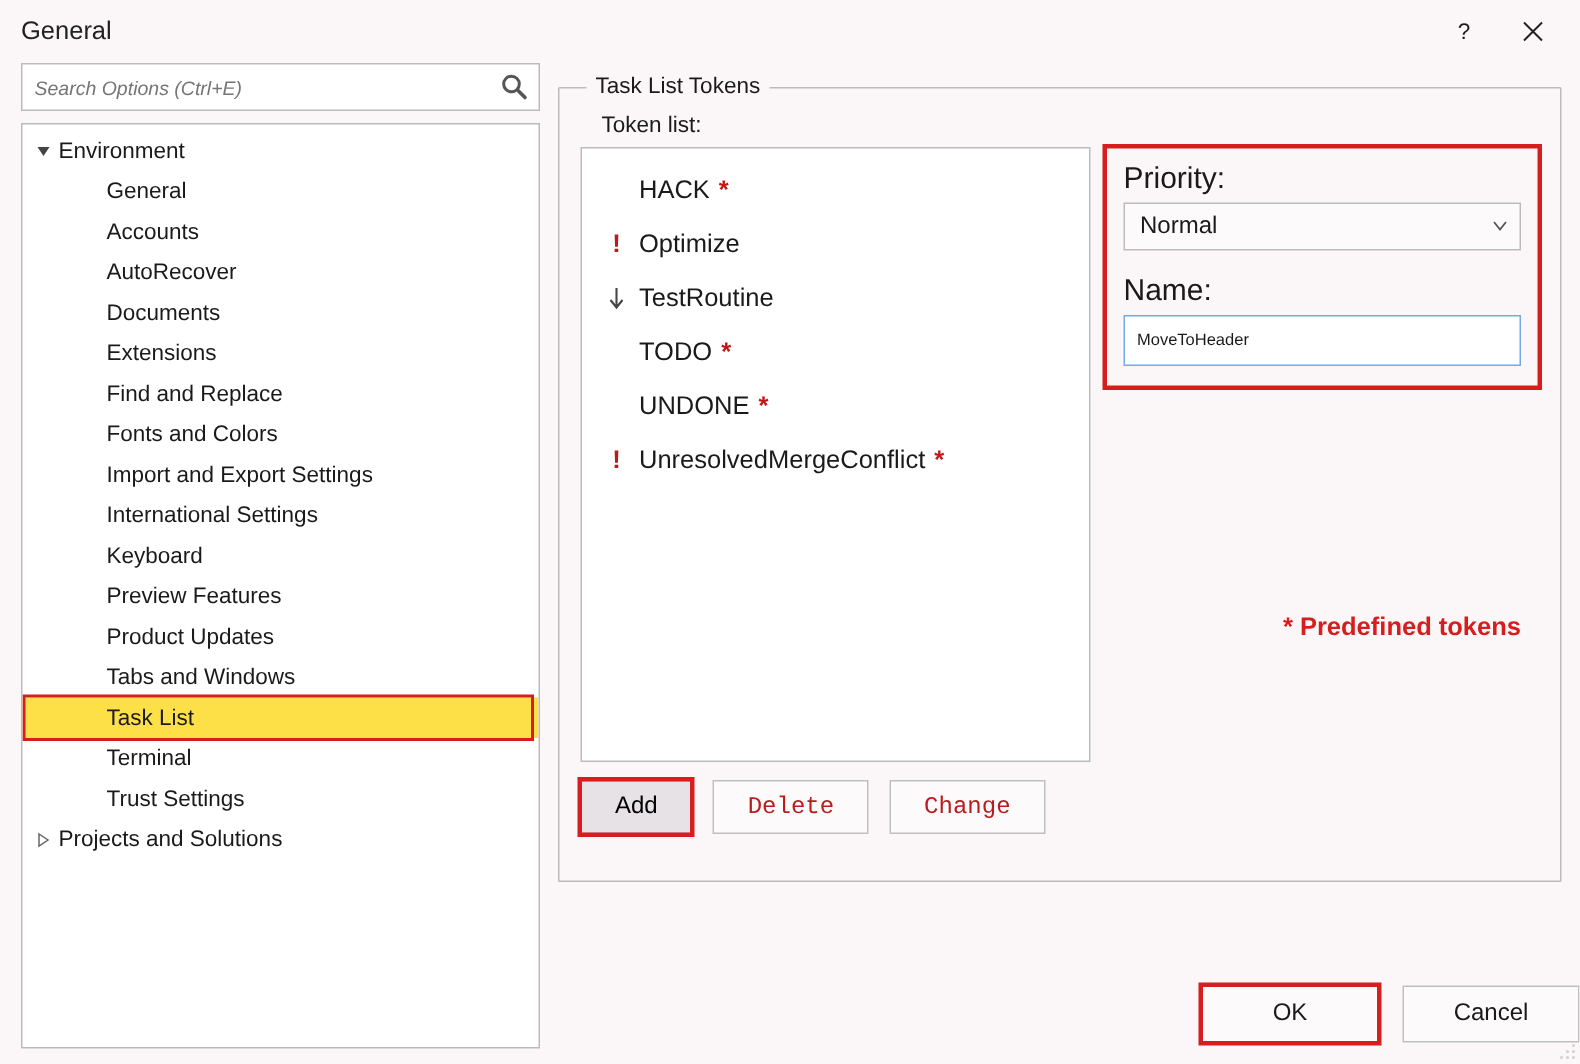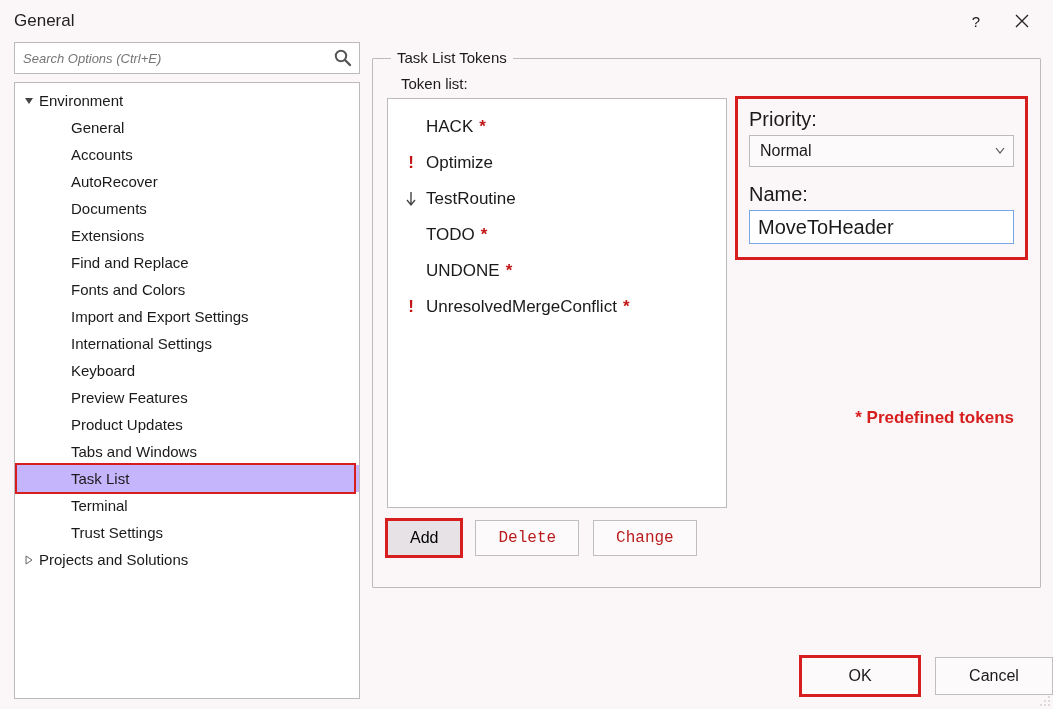--- a/index.html
+++ b/index.html
@@ -31,21 +31,21 @@
   
   .tree-scroll::-webkit-scrollbar{width:16px;background:#f4eff2;}
   .tree-scroll::-webkit-scrollbar-thumb{background:#c2c2c2;}
 
   .tree-item{display:flex;align-items:center;height:27px;padding:0 4px 0 8px;
              white-space:nowrap;font-size:15px;}
   .tree-item.level-1 .lbl{margin-left:48px;}
   .expander{width:12px;display:inline-flex;justify-content:center;font-size:10px;color:#555;margin-right:2px;}
   .tree-item.category .lbl{margin-left:2px;}
   .tree-item .lbl{ }
-  .tree-item.selected{background:#c4b5fd;}
+  .tree-item.selected{background:#fde047;}
   .tree-highlight{position:relative;}
   .tree-highlight::after{content:"";position:absolute;left:0;right:3px;top:-2px;bottom:-2px;
                           border:2px solid #d61e1e;pointer-events:none;}
 
   
   .right-col{flex:1;position:relative;padding-top:16px;}
   .groupbox{border:1px solid #bbb;border-radius:1px;padding:16px 14px 14px 14px;
             position:relative;height:530px;box-sizing:border-box;}
   .groupbox .legend{position:absolute;top:-10px;left:18px;background:#fbf6f8;padding:0 6px;font-size:15px;}
   .token-list-label{margin:0 0 6px 14px;font-size:15px;}
@@ -65,21 +65,21 @@
   .btn.add{background:#e7e2e5;}
   .btn.disabled{color:#b91c1c;font-family:Liberation Mono, monospace;}
 
   .token-form{flex:1;position:relative;}
   .form-box{padding:8px 10px;}
   .form-label{font-size:20px;margin-bottom:4px;}
   .form-select{position:relative;border:1px solid #bbb;background:#fdfafc;height:30px;
                display:flex;align-items:center;padding:0 10px;font-size:16px;}
   .form-select .chev{position:absolute;right:8px;font-size:12px;color:#555;}
   .form-input{border:1px solid #77a7e4;background:#fff;height:28px;
-              padding:2px 8px;font-size:20px;display:flex;align-items:center;}
+              padding:2px 8px;font-size:11px;display:flex;align-items:center;}
   .highlight-red{outline:3px solid #d61e1e;outline-offset:-1px;}
 
   .predef-note{position:absolute;right:12px;top:310px;color:#d61e1e;font-weight:700;font-size:17px;}
 
   
   .footer-bar{position:absolute;right:0;bottom:14px;display:flex;gap:16px;align-items:center;}
   .fbtn{width:116px;height:36px;border:1px solid #bfbfbf;background:#fdfafc;font-size:16px;display:flex;
         align-items:center;justify-content:center;}
   .fbtn.ok{border:1px solid #1f5fbf;}
 

